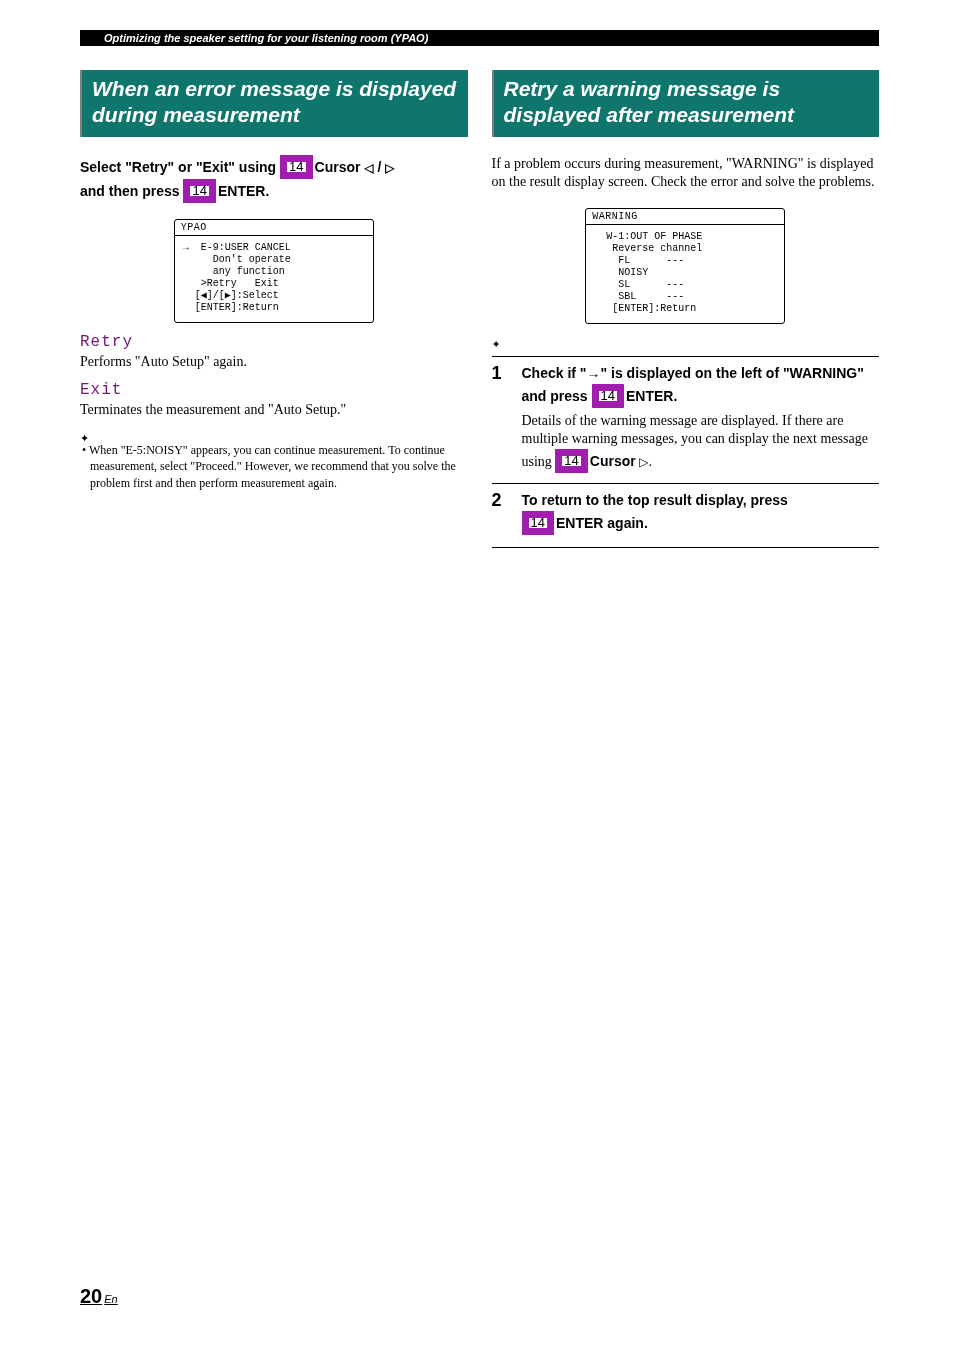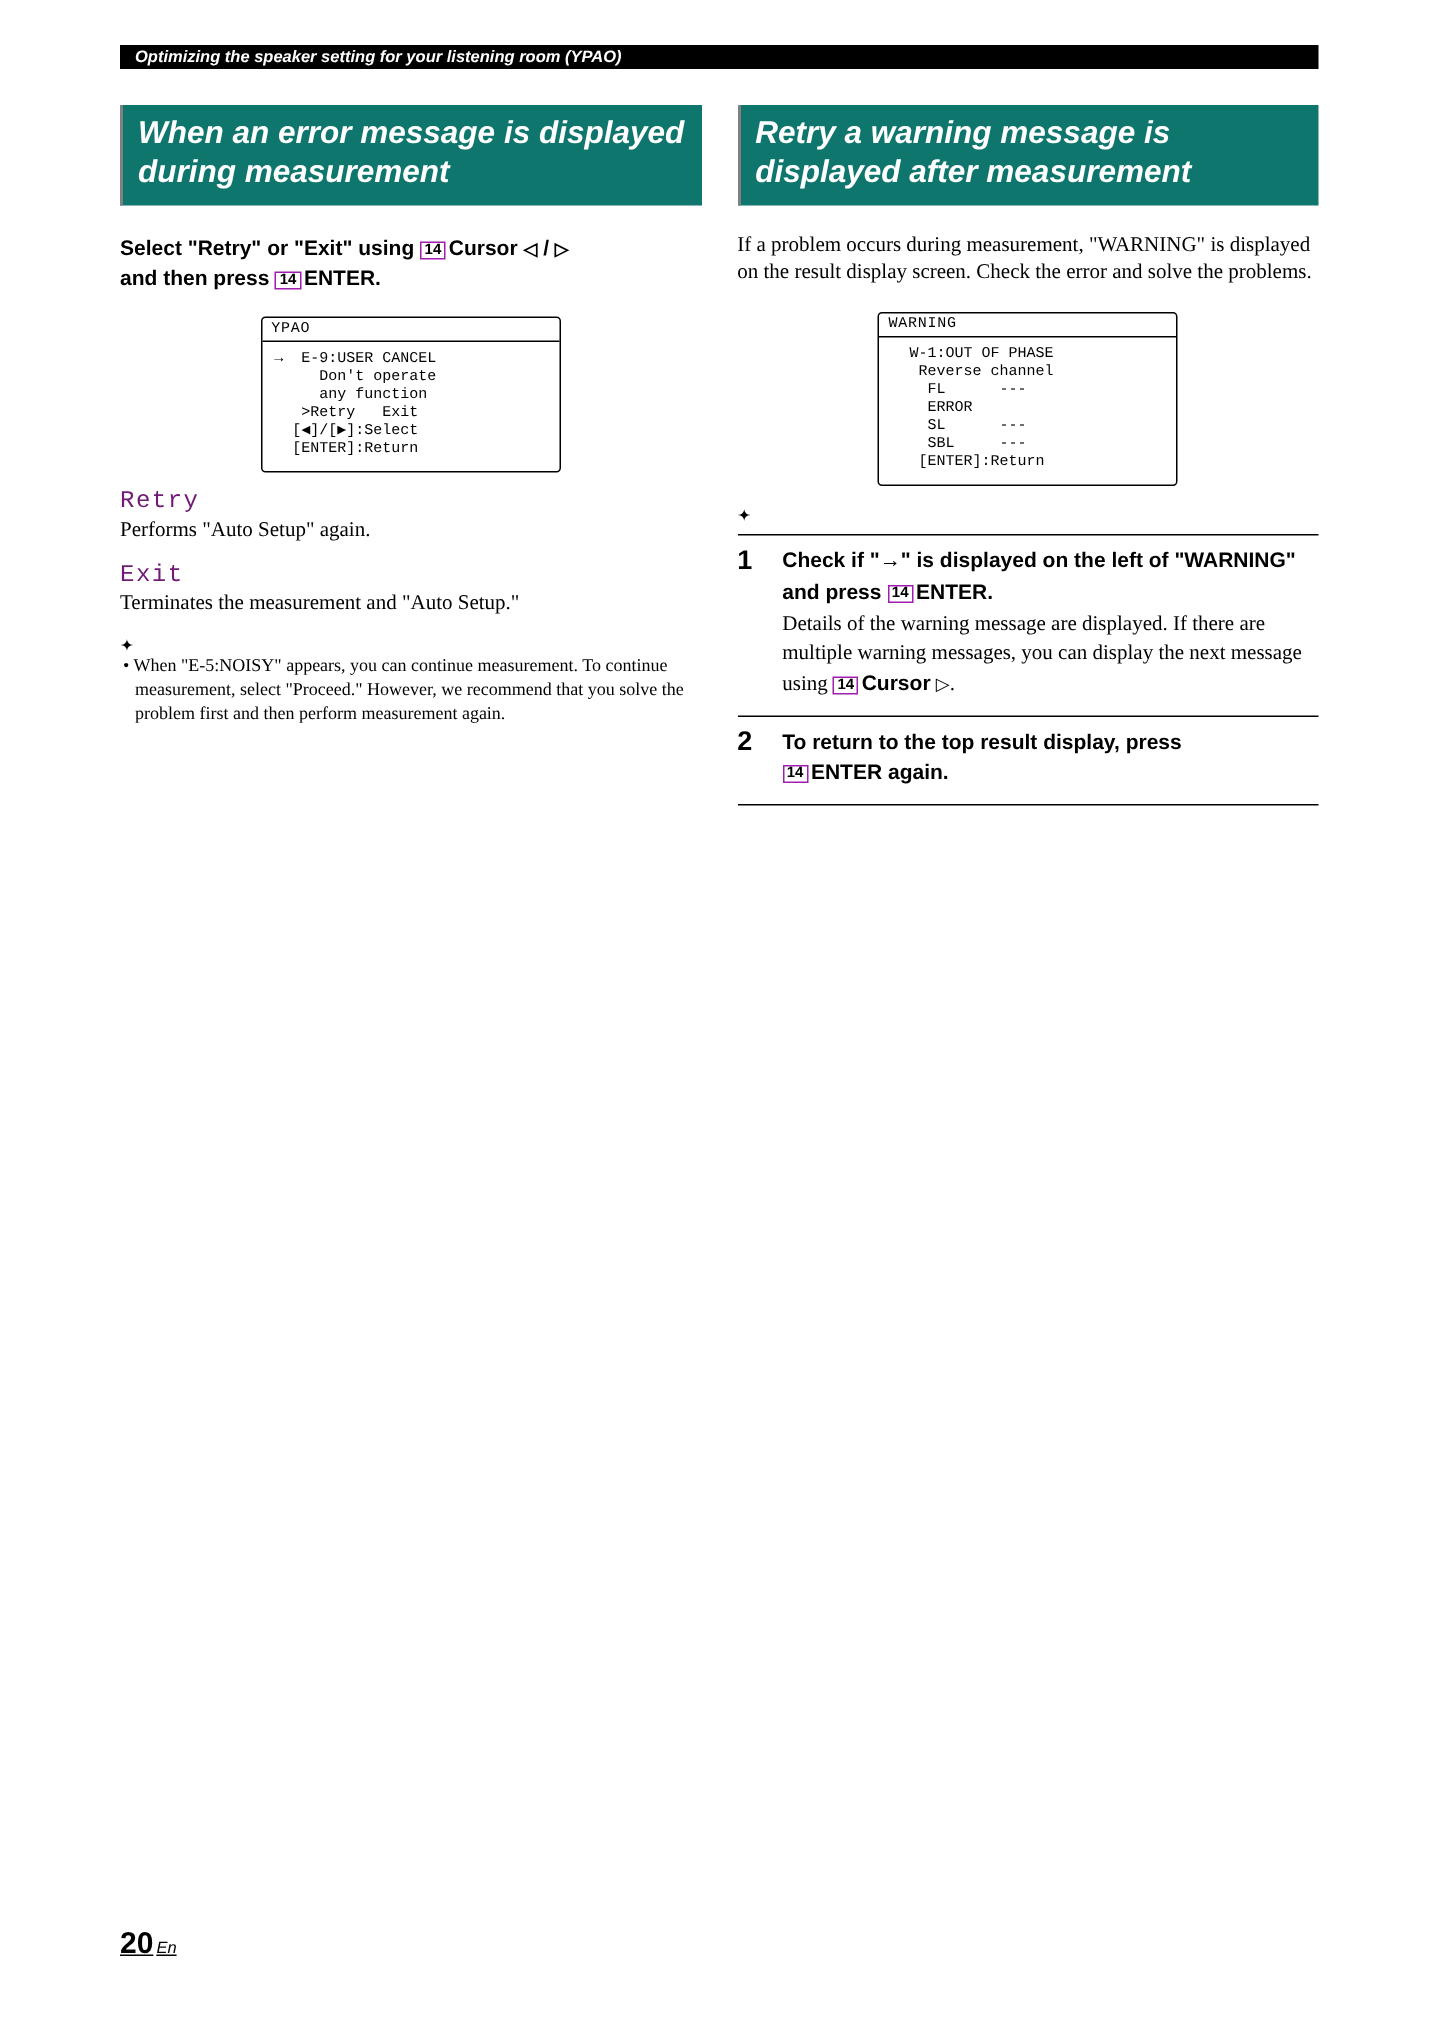--- a/index.html
+++ b/index.html
@@ -1,24 +1,24 @@
 <!DOCTYPE html>
 <html><head>
 <meta charset="utf-8">
 <style>
   * { box-sizing: border-box; margin: 0; padding: 0; }
   html, body { width: 954px; height: 1348px; background: #fff; font-family: "Times New Roman", Times, serif; color: #000; position: relative; }
   .page { padding: 30px 75px 40px 80px; }
-  .top-band { background: #000; color: #fff; font-family: Arial, Helvetica, sans-serif; font-weight: bold; font-style: italic; font-size: 11px; padding: 2px 10px; margin-bottom: 24px; }
+  .top-band { background: #000; color: #fff; font-family: Arial, Helvetica, sans-serif; font-weight: bold; font-style: italic; font-size: 11px; padding: 2px 24px; margin-bottom: 24px; }
   .columns { display: flex; gap: 24px; }
   .col { flex: 1 1 0; min-width: 0; }
   .section-head { background: #0f766e; color: #fff; font-family: Arial, Helvetica, sans-serif; font-weight: bold; font-style: italic; font-size: 21px; line-height: 1.25; padding: 6px 10px 8px 10px; border-left: 2px solid #808080; margin-bottom: 18px; }
   .instr { font-family: Arial, Helvetica, sans-serif; font-weight: bold; font-size: 14px; line-height: 1.45; }
   .instr .btn { font-family: Arial, Helvetica, sans-serif; font-weight: 900; }
-  .boxkey { display: inline-block; border: 1px solid #a21caf; font-family: Arial, Helvetica, sans-serif; font-weight: 700; font-size: 10px; line-height: 10px; padding: 0 2px; vertical-align: 1px; margin-right: 2px; }
+  .boxkey { display: inline-block; border: 7px solid #a21caf; font-family: Arial, Helvetica, sans-serif; font-weight: 400; font-size: 13px; line-height: 10px; padding: 0 2px; vertical-align: 1px; margin-right: 2px; }
   .tri { font-family: Arial, Helvetica, sans-serif; font-size: 12px; }
   .screen-wrap { display: flex; justify-content: center; margin: 16px 0 10px 0; }
   .screen { width: 200px; border: 1px solid #000; border-radius: 3px; font-family: "Courier New", Courier, monospace; font-size: 10px; line-height: 1.2; }
   .screen-title { padding: 2px 6px 1px 6px; border-bottom: 1px solid #000; letter-spacing: 0.5px; }
   .screen-body { padding: 6px 8px 8px 8px; }
   .screen-body .line { white-space: pre; }
   .option-head { font-family: "Courier New", Courier, monospace; font-size: 16px; letter-spacing: 1px; margin-top: 10px; margin-bottom: 2px; font-weight: 400; color: #701a75; }
   .option-desc { font-size: 14px; line-height: 1.35; margin-bottom: 4px; }
   .tip-icon::before { content: "✦"; font-size: 11px; color: #000; }
   .tip-icon { margin-top: 8px; margin-bottom: 2px; height: 12px; }
@@ -91,21 +91,21 @@
 
       <p class="body-text">If a problem occurs during measurement, "WARNING" is displayed on the result display screen. Check the error and solve the problems.</p>
 
       <div class="screen-wrap">
         <div class="screen">
           <div class="screen-title">WARNING</div>
           <div class="screen-body">
             <div class="line">  W-1:OUT OF PHASE</div>
             <div class="line">   Reverse channel</div>
             <div class="line">    FL      ---</div>
-            <div class="line">    ERROR</div>
+            <div class="line">    NOISY</div>
             <div class="line">    SL      ---</div>
             <div class="line">    SBL     ---</div>
             <div class="line"></div>
             <div class="line">   [ENTER]:Return</div>
           </div>
         </div>
       </div>
 
       <div class="tip-icon"></div>
 

